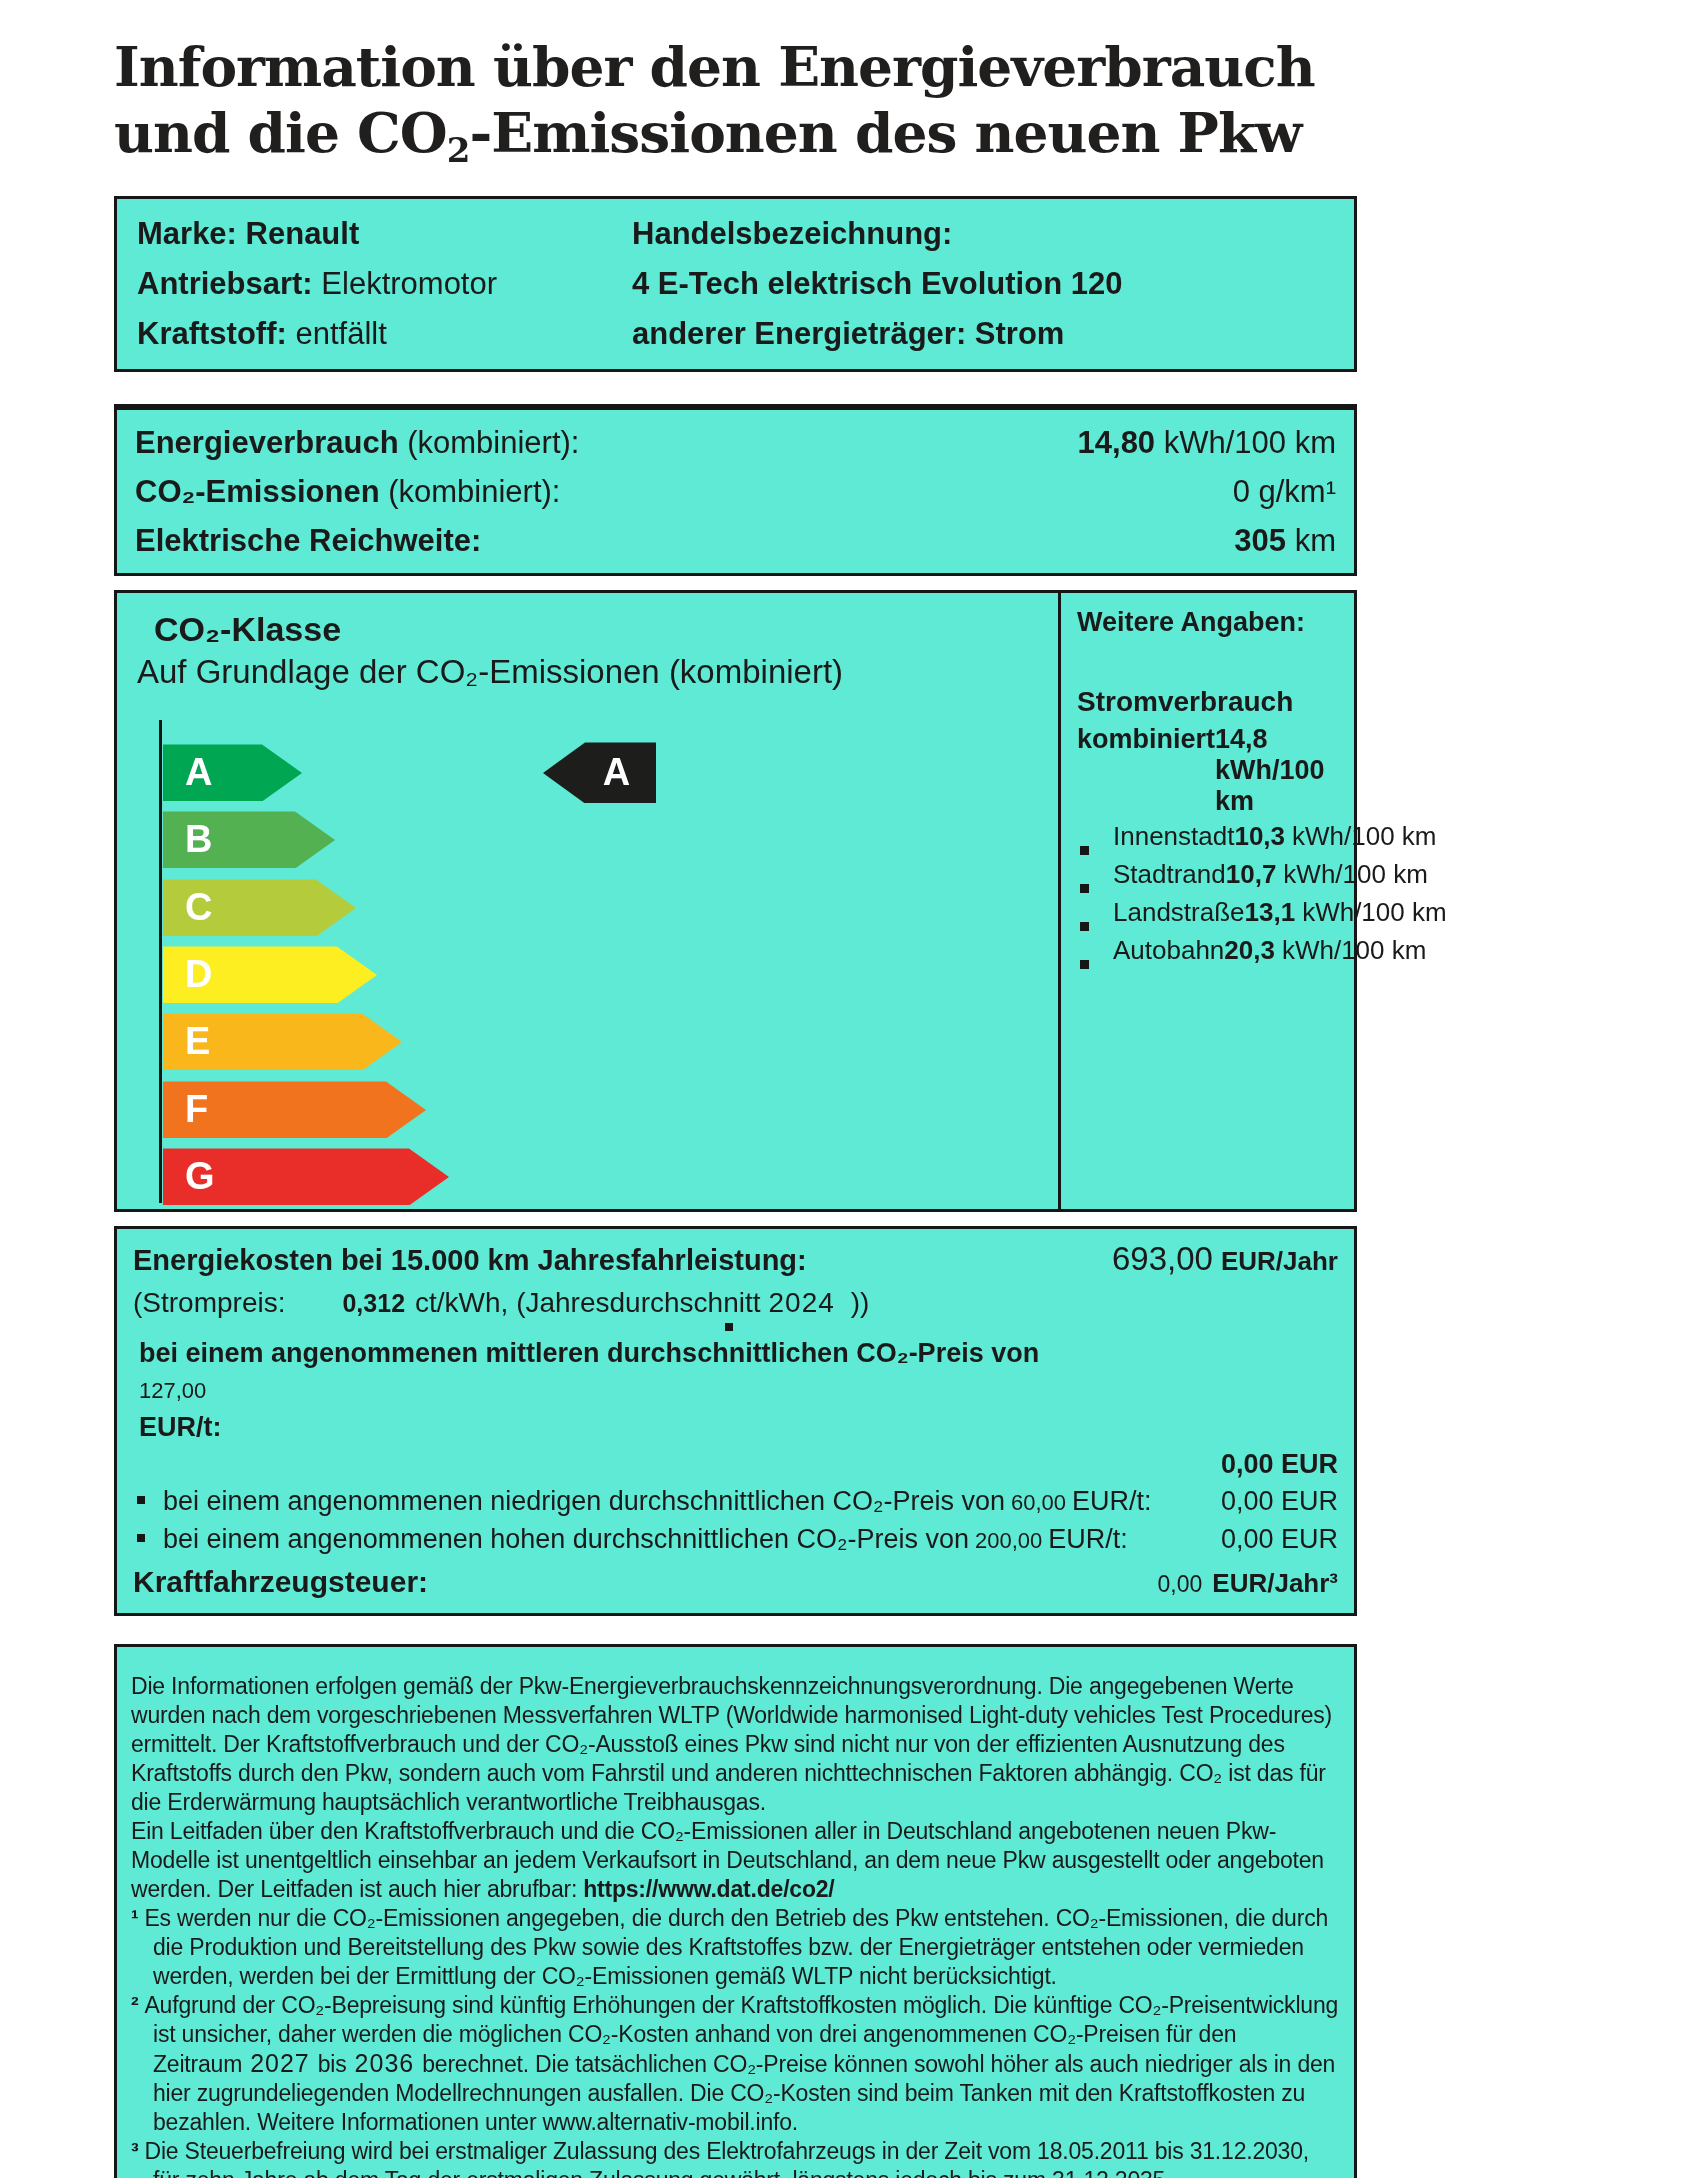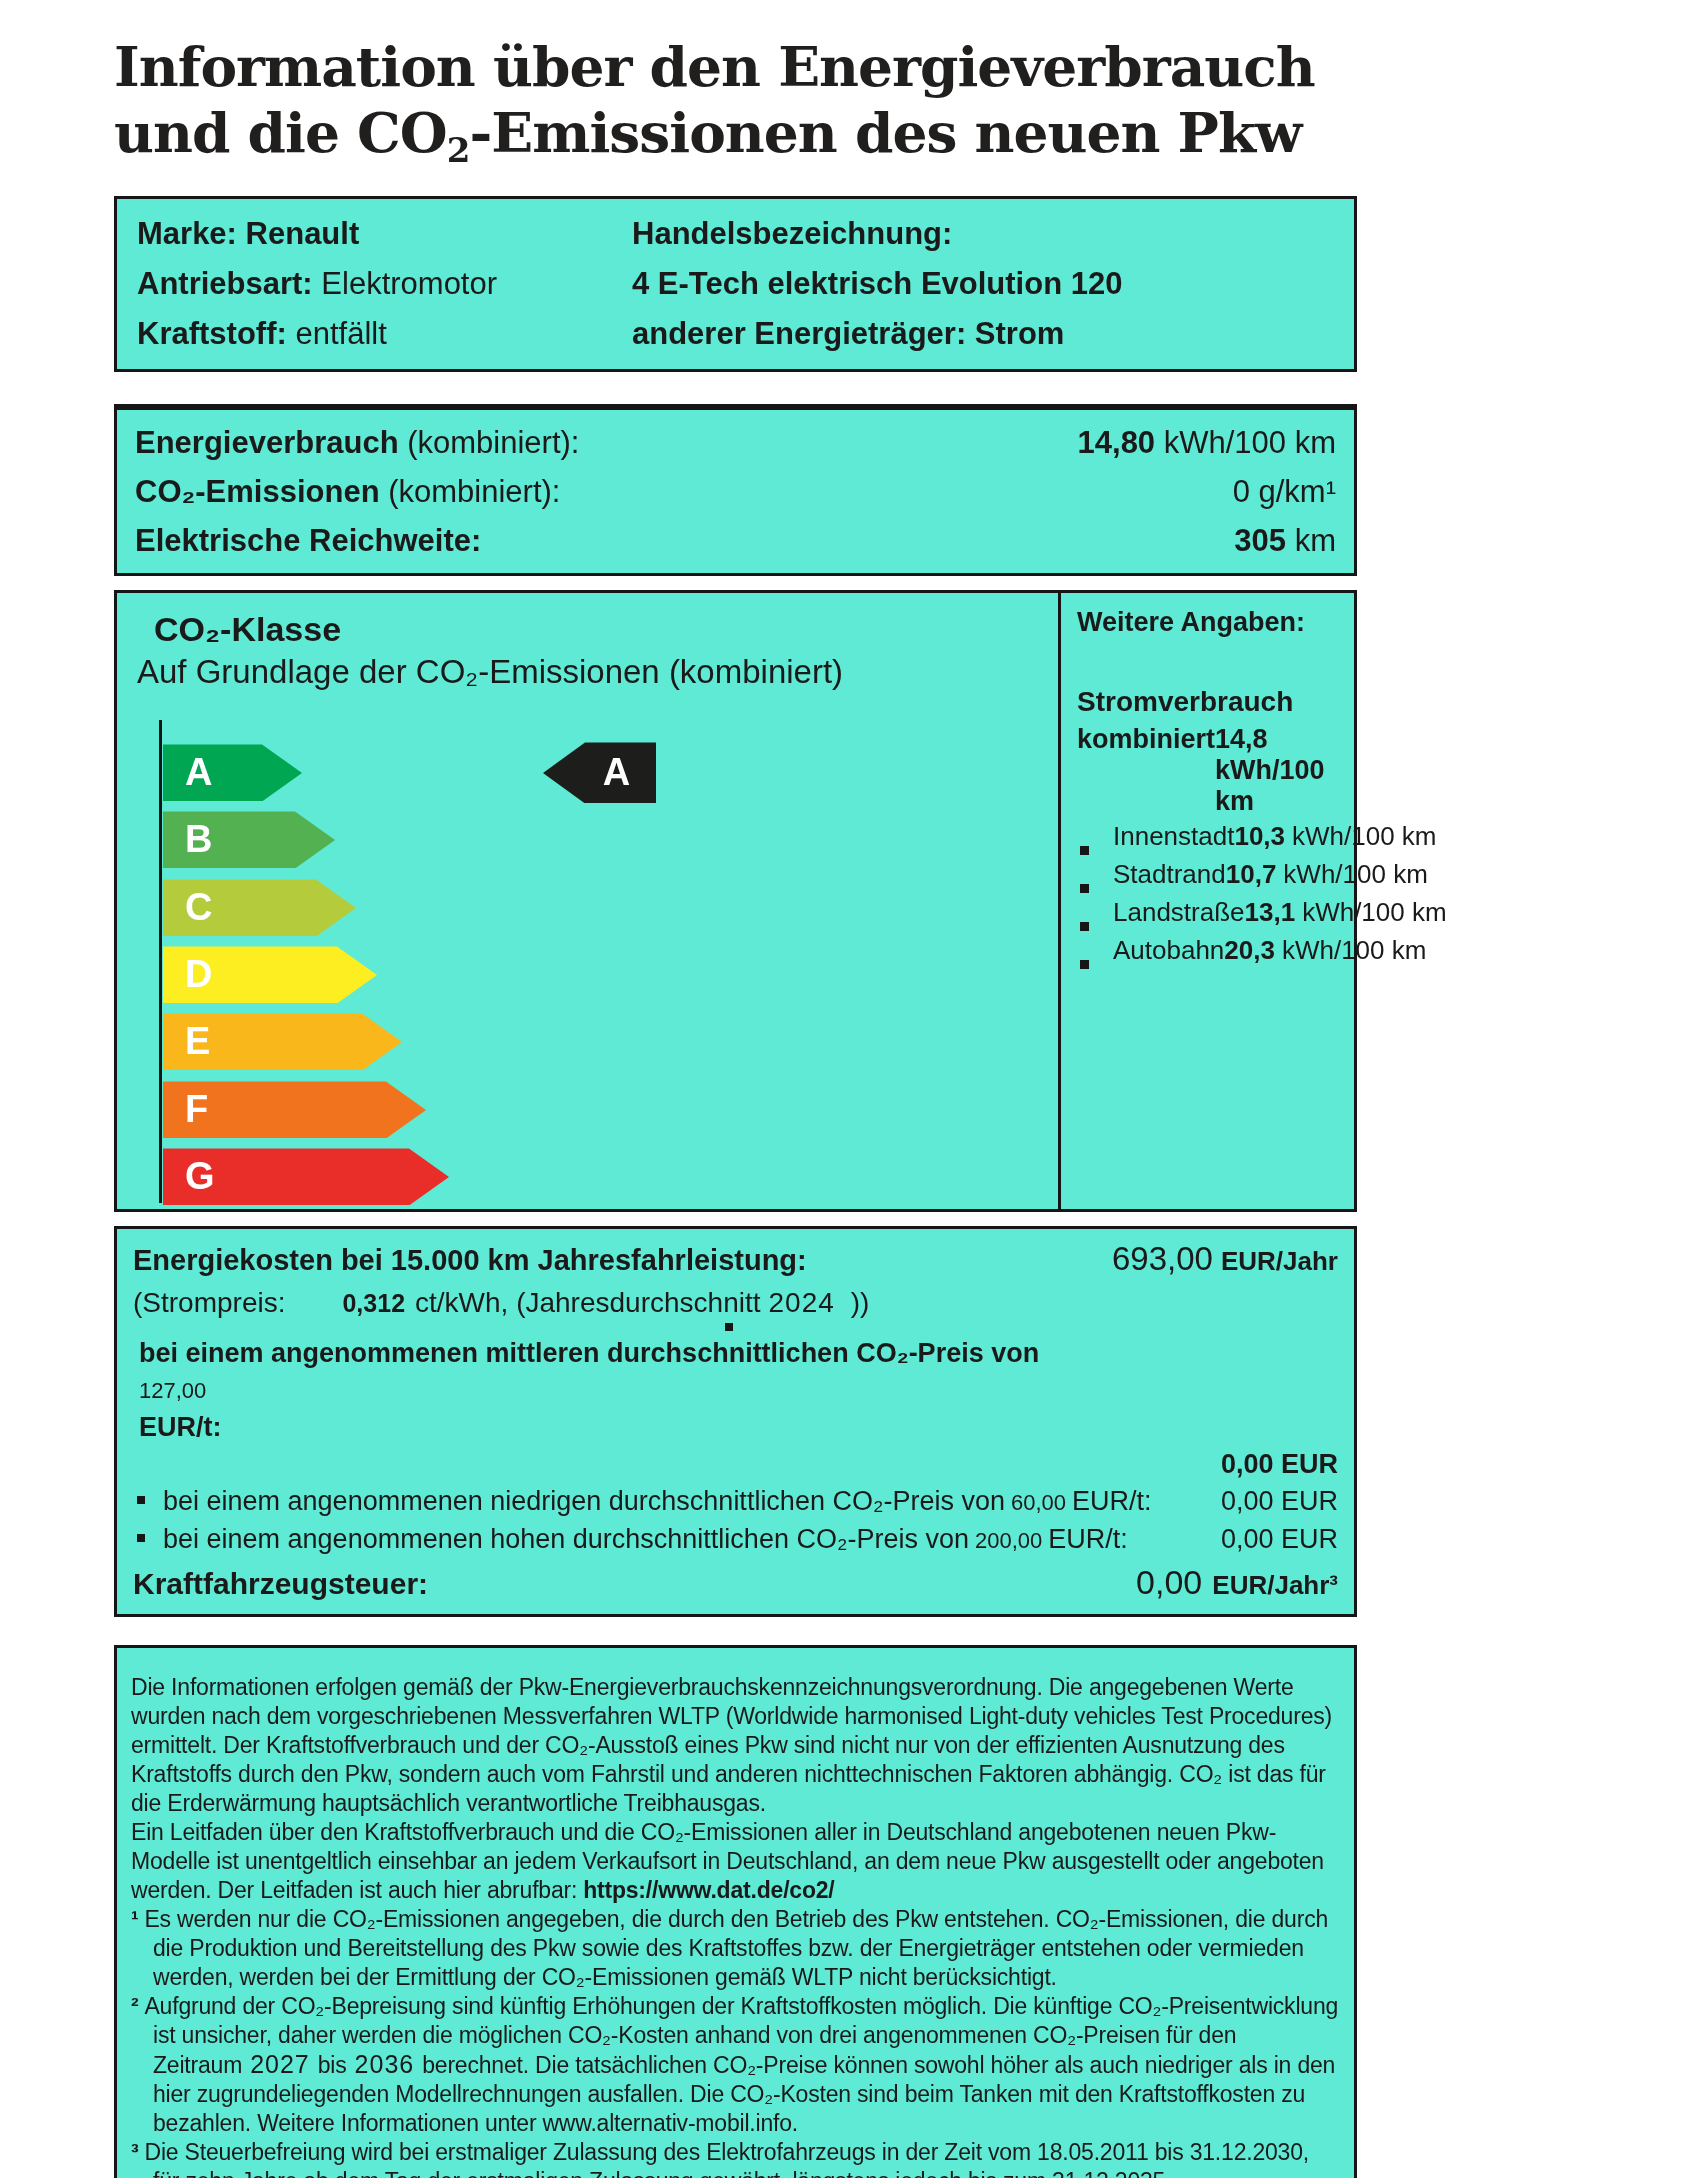--- a/index.html
+++ b/index.html
@@ -57,21 +57,21 @@
   .ek-mid{margin-right:8px;}
   .ek-year{font-size:28px;letter-spacing:1px;margin-right:16px;}
   .ek-co2head{font-size:28px;font-weight:bold;line-height:40px;}
   .ek-row{display:flex;align-items:baseline;font-size:27px;line-height:37px;}
   .ek-row .sq{width:8px;height:8px;background:#161616;margin:0 18px 4px 4px;flex:0 0 auto;align-self:center;}
   .ek-row.bold{font-weight:bold;flex-direction:column;}
   .ek-rprice{font-size:22px;margin:0 6px;font-weight:normal;}
   .ek-val{margin-left:auto;white-space:nowrap;}
   .ek-row.bold .ek-val{font-weight:bold;}
   .steuer-row{display:flex;align-items:baseline;font-size:30px;font-weight:bold;line-height:46px;}
-  .steuer-val{margin-left:auto;font-size:34px;font-weight:normal;}
+  .steuer-val{margin-left:auto;font-size:23px;font-weight:normal;}
   .steuer-unit{font-size:26px;font-weight:bold;margin-left:10px;}
   
   .box-fine{margin-top:28px;padding:25px 14px;font-size:23px;line-height:29px;letter-spacing:-0.2px;}
   .fp p{margin:0;}
   .fp .fn{padding-left:22px;text-indent:-22px;}
   .fp-url{font-weight:bold;margin-left:6px;}
   .fp-url2{margin-left:6px;}
   .fp-year{font-size:25px;letter-spacing:1px;margin:0 8px;}
   .fn-marker{font-weight:bold;margin-right:6px;}
   

